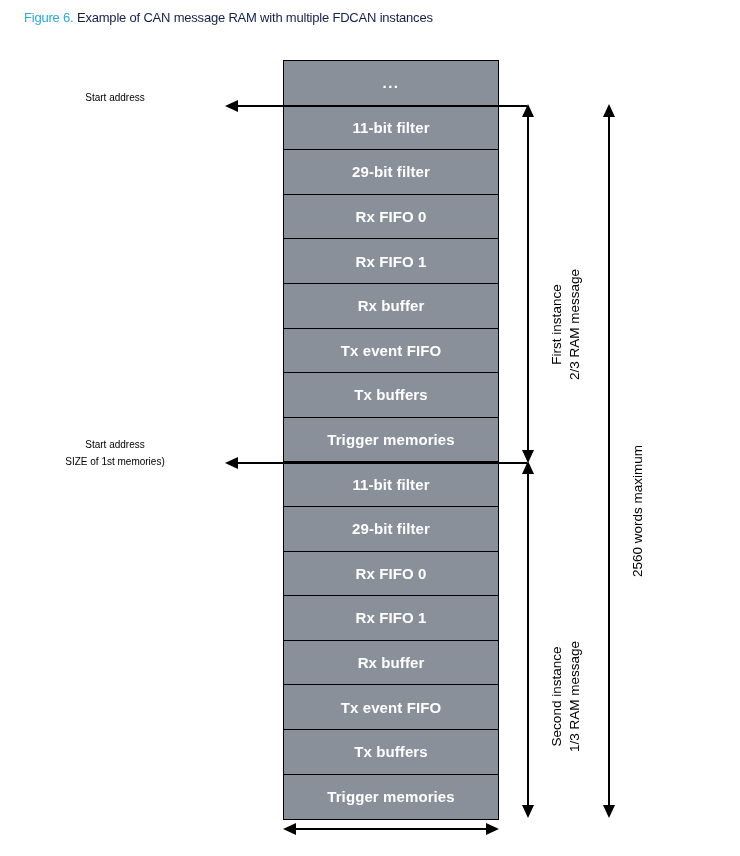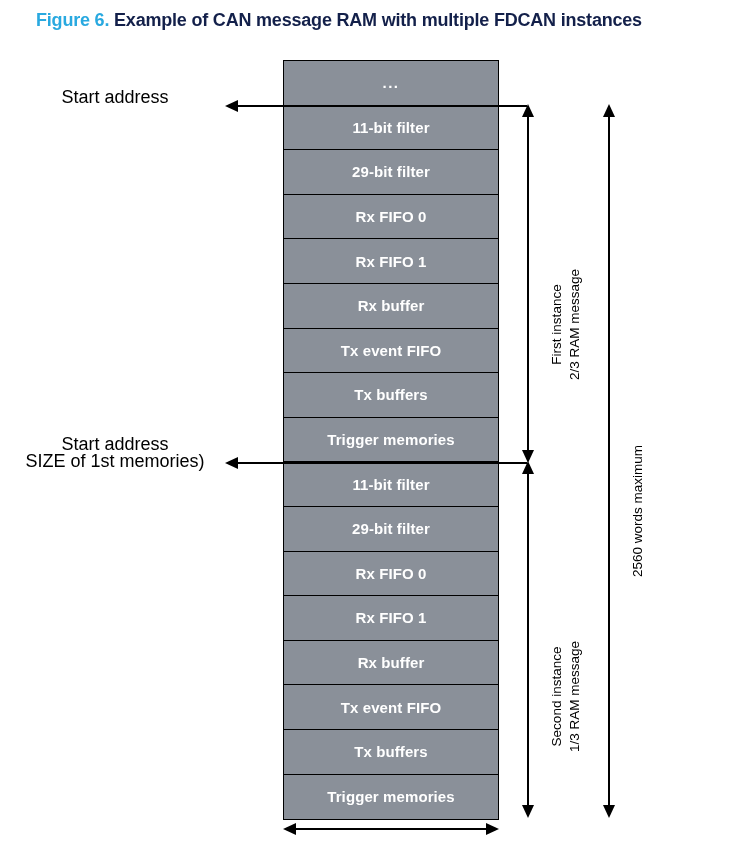--- a/index.html
+++ b/index.html
@@ -11,24 +11,24 @@
     width: 740px;
     height: 856px;
     position: relative;
     font-family: "Liberation Sans", sans-serif;
     overflow: hidden;
   }
 
   
   #caption {
     position: absolute;
-    left: 36px;
+    left: 24px;
     top: 10px;
-    font-size: 18px;
-    font-weight: bold;
+    font-size: 13px;
+    font-weight: normal;
     letter-spacing: -0.2px;
     white-space: nowrap;
   }
   #caption .fig-num { color: #29a9e0; }
   #caption .fig-title { color: #13204a; }
 
   
   #stack {
     position: absolute;
     left: 283px;
@@ -50,21 +50,21 @@
     font-weight: bold;
     letter-spacing: 0.1px;
   }
   .mem-block:last-child { border-bottom: none; }
   .mem-block.ellipsis { font-size: 15px; letter-spacing: 1.5px; }
 
   
   .addr-label {
     position: absolute;
     text-align: center;
-    font-size: 18px;
+    font-size: 10px;
     color: #000000;
     line-height: 17px;
     white-space: nowrap;
   }
   #addr-label-1 { left: 10px; top: 89px; width: 210px; }
   #addr-label-2 { left: 10px; top: 436px; width: 210px; }
 
   
   .hline {
     position: absolute;

